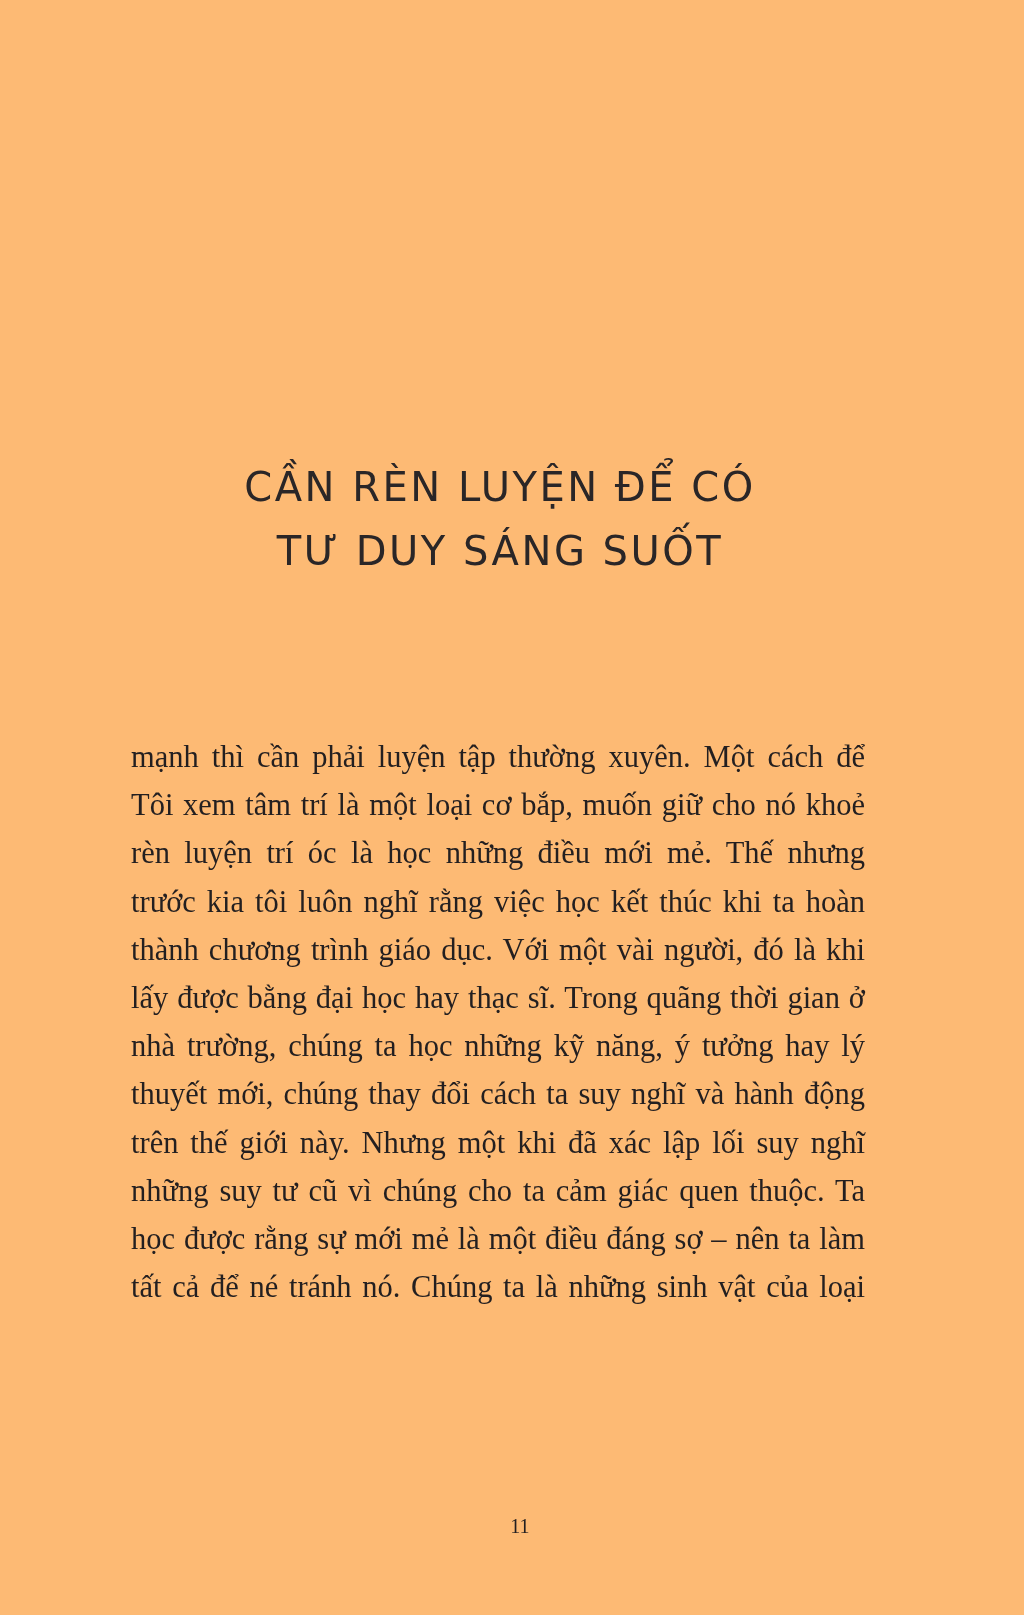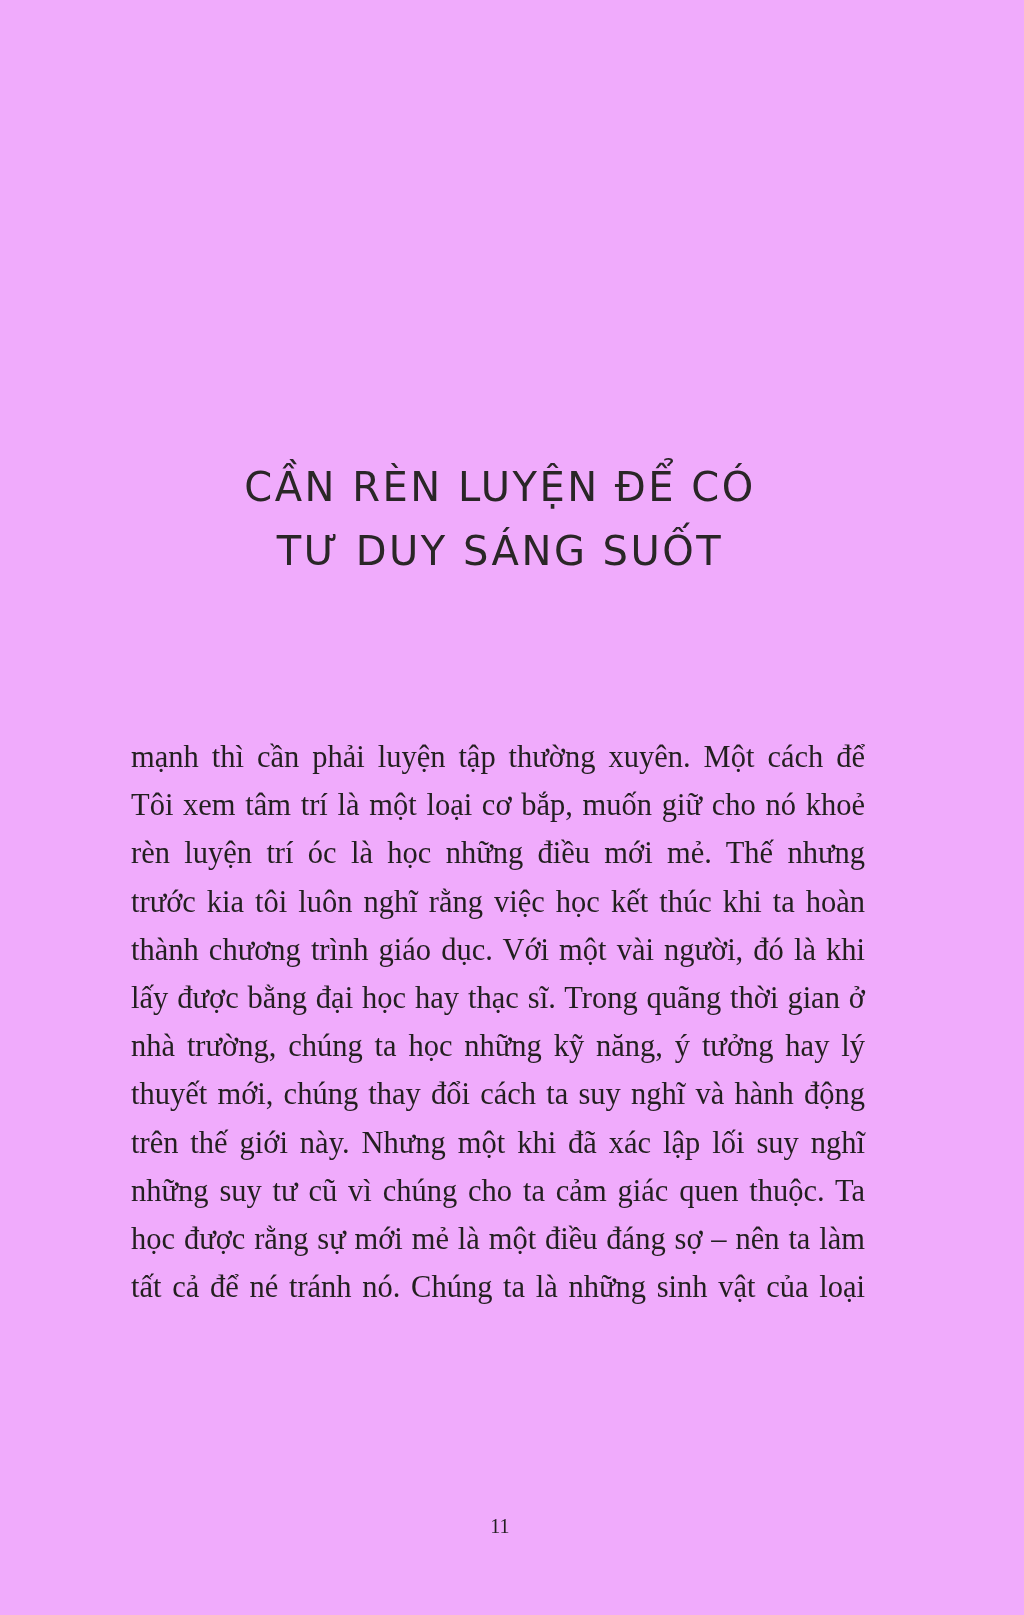--- a/index.html
+++ b/index.html
@@ -12,21 +12,21 @@
       height: 1615px;
       position: relative;
       overflow: hidden;
       color: #231f20;
     }
     .page {
       position: absolute;
       left: 0; top: 0;
       width: 1024px;
       height: 1615px;
-      background: #f0abfc;
+      background: #fdba74;
     }
     .chapter-title {
       position: absolute;
       left: 0;
       top: 455px;
       width: 1000px;
       text-align: center;
       font-family: "DejaVu Sans", sans-serif;
       font-weight: normal;
       font-size: 40px;
@@ -58,20 +58,21 @@
     }
     .page-number {
       position: absolute;
       left: 0;
       top: 1515px;
       width: 1000px;
       text-align: center;
       font-family: "Liberation Serif", "DejaVu Serif", serif;
       font-size: 20px;
       color: #231f20;
+      padding-left: 20px;
     }
   </style>
 </head>
 <body>
 
 <div class="page">
 
   <h1 class="chapter-title">
     <span>CẦN RÈN LUYỆN ĐỂ CÓ</span>
     <span>TƯ DUY SÁNG SUỐT</span>

